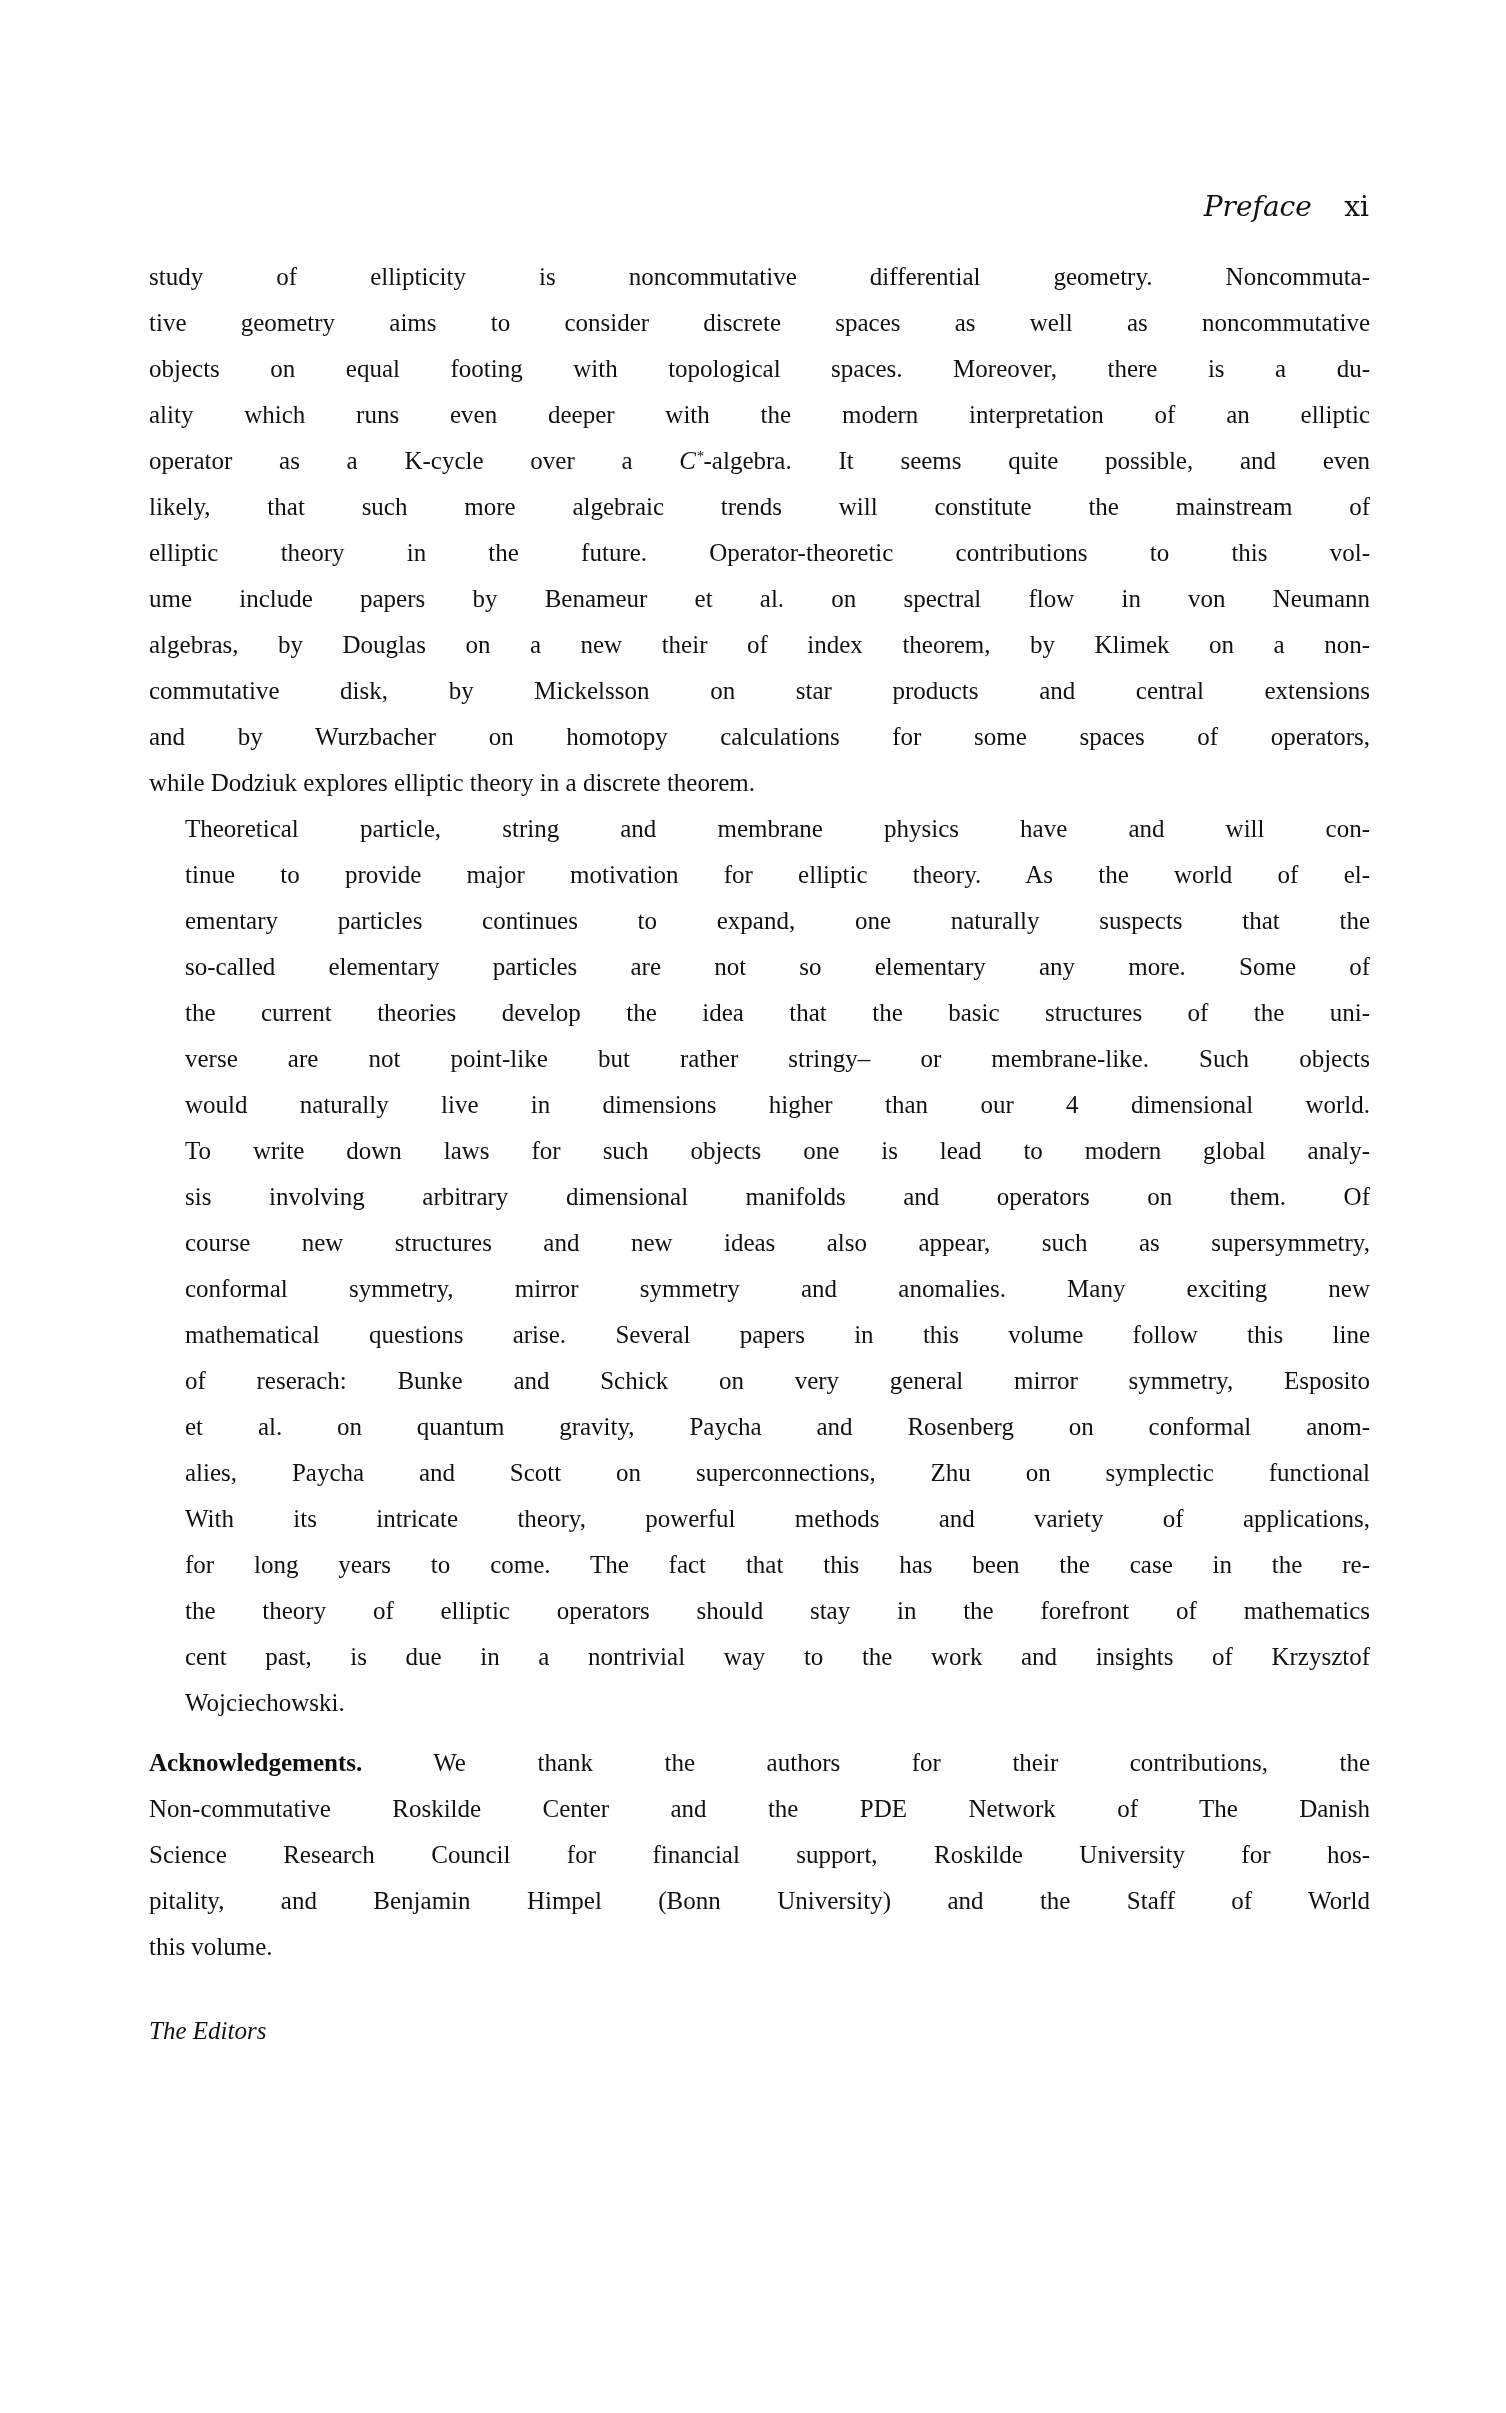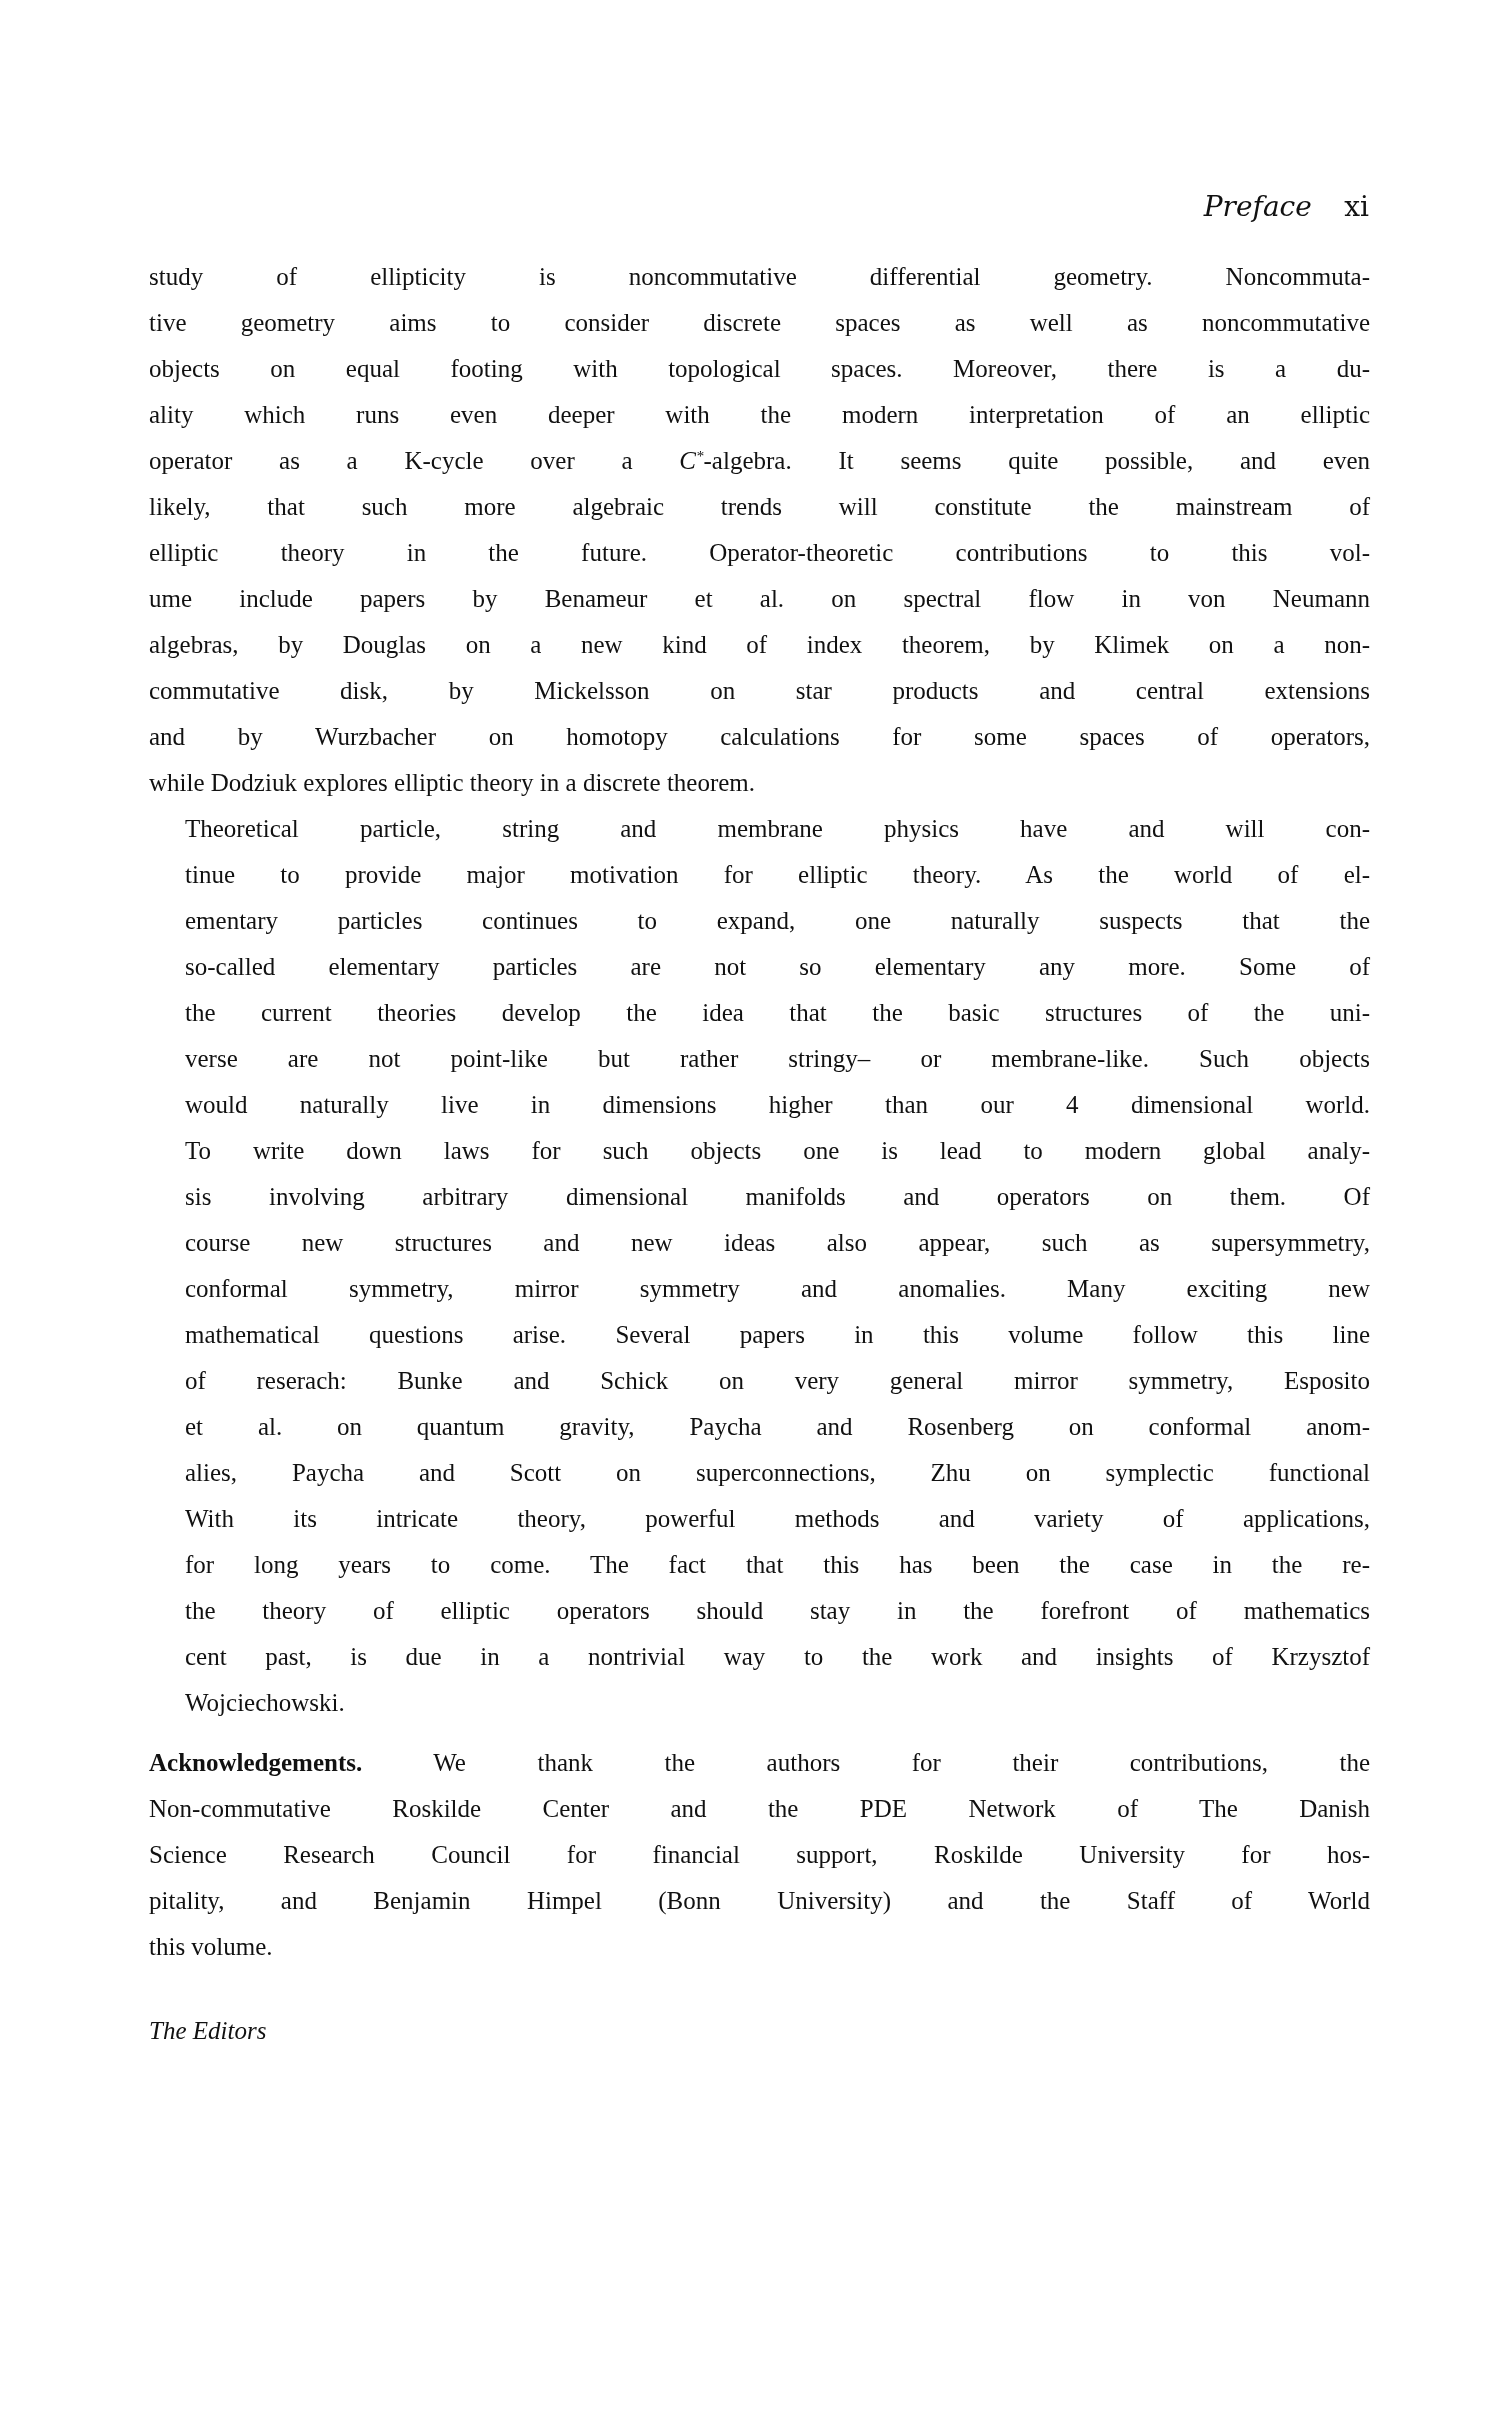--- a/index.html
+++ b/index.html
@@ -42,21 +42,21 @@
 <main class="text-block">
   <p>
       <span class="line">study of ellipticity is noncommutative differential geometry. Noncommuta-</span>
       <span class="line">tive geometry aims to consider discrete spaces as well as noncommutative</span>
       <span class="line">objects on equal footing with topological spaces. Moreover, there is a du-</span>
       <span class="line">ality which runs even deeper with the modern interpretation of an elliptic</span>
       <span class="line">operator as a K-cycle over a <span class="italic-math">C<sup class="star">*</sup></span>-algebra. It seems quite possible, and even</span>
       <span class="line">likely, that such more algebraic trends will constitute the mainstream of</span>
       <span class="line">elliptic theory in the future. Operator-theoretic contributions to this vol-</span>
       <span class="line">ume include papers by Benameur et al. on spectral flow in von Neumann</span>
-      <span class="line">algebras, by Douglas on a new kind of index theorem, by Klimek on a non-</span>
+      <span class="line">algebras, by Douglas on a new their of index theorem, by Klimek on a non-</span>
       <span class="line">commutative disk, by Mickelsson on star products and central extensions</span>
       <span class="line">and by Wurzbacher on homotopy calculations for some spaces of operators,</span>
       <span class="line last">while Dodziuk explores elliptic theory in a discrete theorem.</span>
     </p>
   <p class="indent">
       <span class="line">Theoretical particle, string and membrane physics have and will con-</span>
       <span class="line">tinue to provide major motivation for elliptic theory. As the world of el-</span>
       <span class="line">ementary particles continues to expand, one naturally suspects that the</span>
       <span class="line">so-called elementary particles are not so elementary any more. Some of</span>
       <span class="line">the current theories develop the idea that the basic structures of the uni-</span>

